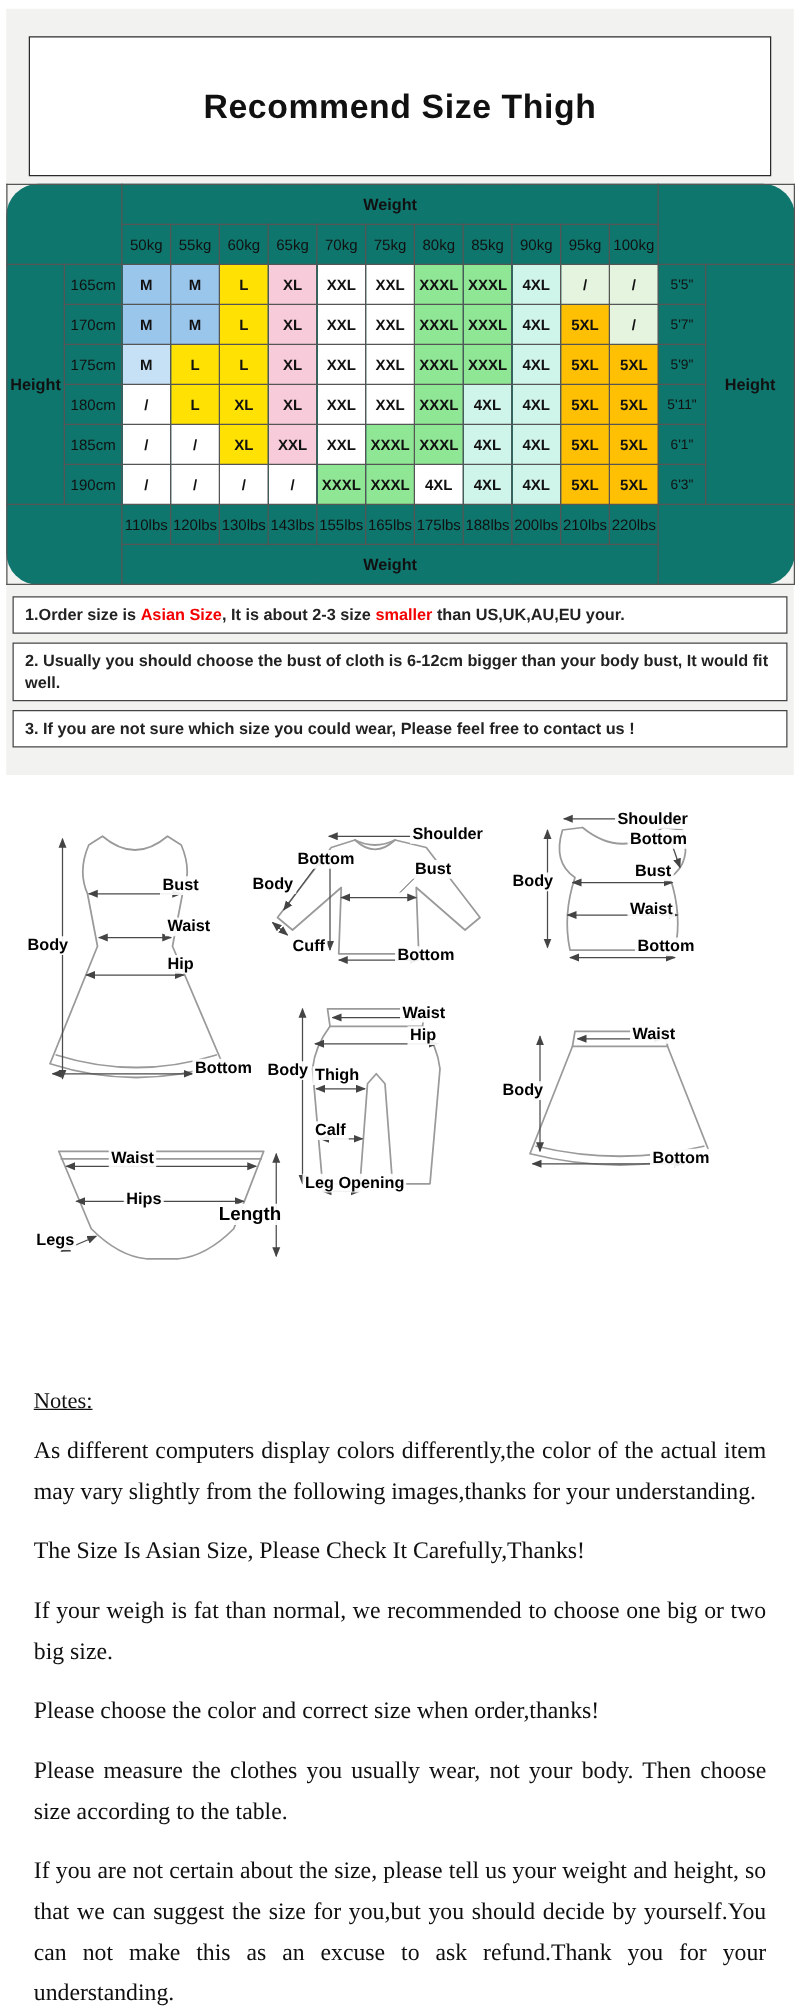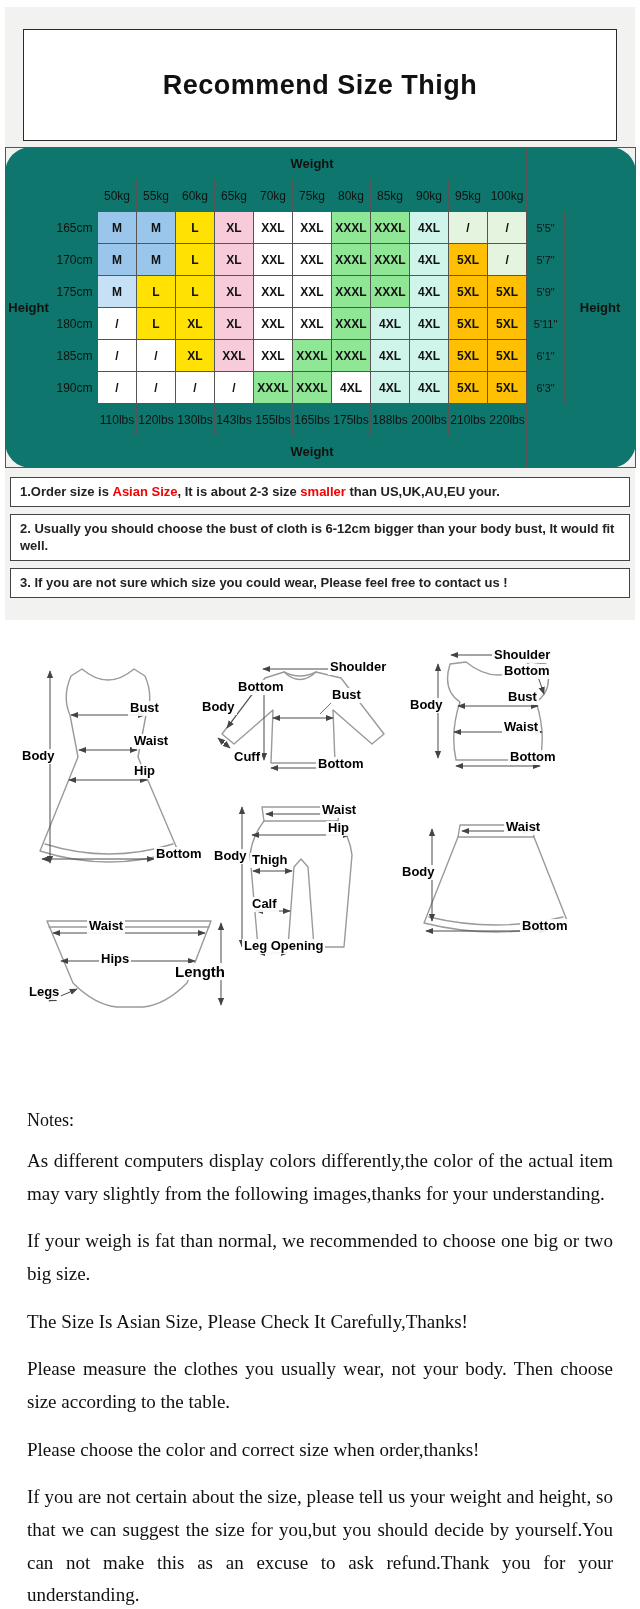--- a/index.html
+++ b/index.html
@@ -31,21 +31,21 @@
   .diagram { position:absolute; }
   .diagram svg { position:absolute; left:0; top:0; }
   .garment { fill:none; stroke:#9a9a9a; stroke-width:1.4; stroke-linejoin:round; stroke-linecap:round; }
   .arrow   { fill:none; stroke:#4a4a4a; stroke-width:1; }
   .leader  { fill:none; stroke:#4a4a4a; stroke-width:.8; }
   .dlabel { position:absolute; font-size:13px; font-weight:700; color:#000;
             background:rgba(255,255,255,.92); padding:0 2px; white-space:nowrap; line-height:1.15; }
 
   
   .notes-section { padding:30px 27px 0; font-family:"Liberation Serif", serif; color:#101010; }
-  .notes-heading { font-size:18px; margin:0 0 14px; }
+  .notes-heading { font-size:18px; margin:0 0 14px;text-decoration:underline; }
   .note-para { font-size:19px; line-height:1.72; text-align:justify; margin:0 0 15px; }
 </style>
 </head>
 <body>
 
 <div class="page">
 
   <div class="top-section">
     <div class="title-box">
       <h1>Recommend Size Thigh</h1>
@@ -341,21 +341,21 @@
       <span class="dlabel" style="left:84px;top:47px">Hips</span>
       <span class="dlabel" style="left:12px;top:80px">Legs</span>
       <span class="dlabel" style="left:158px;top:58px; font-size:15px">Length</span>
     </div>
   </div>
 
   <div class="notes-section">
     <p class="notes-heading">Notes:</p>
     <div id="notes-paragraphs">
         <p class="note-para">As different computers display colors differently,the color of the actual item may vary slightly from the following images,thanks for your understanding.</p>
+        <p class="note-para">The Size Is Asian Size, Please Check It Carefully,Thanks!</p>
         <p class="note-para">If your weigh is fat than normal, we recommended to choose one big or two big size.</p>
-        <p class="note-para">The Size Is Asian Size, Please Check It Carefully,Thanks!</p>
+        <p class="note-para">Please choose the color and correct size when order,thanks!</p>
         <p class="note-para">Please measure the clothes you usually wear, not your body. Then choose size according to the table.</p>
-        <p class="note-para">Please choose the color and correct size when order,thanks!</p>
         <p class="note-para">If you are not certain about the size, please tell us your weight and height, so that we can suggest the size for you,but you should decide by yourself.You can not make this as an excuse to ask refund.Thank you for your understanding.</p>
       </div>
   </div>
 
 </div>
 
 </body></html>

